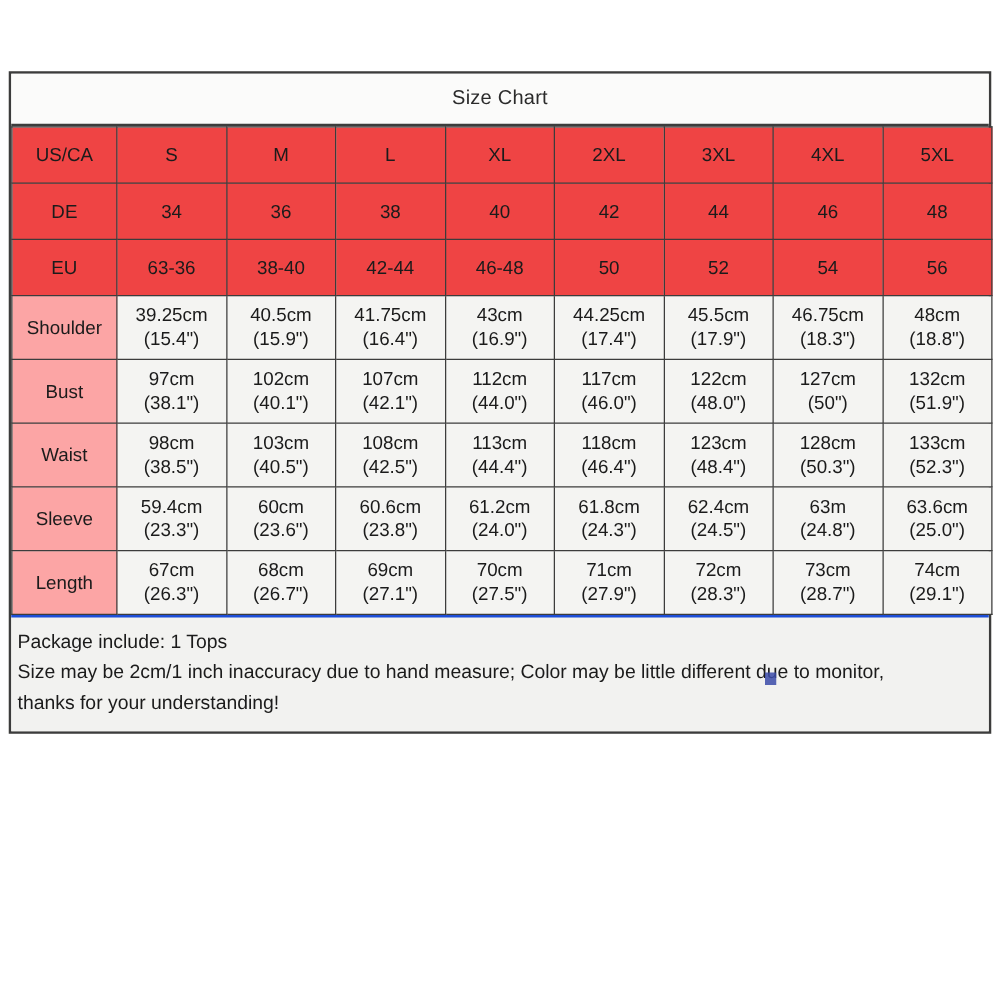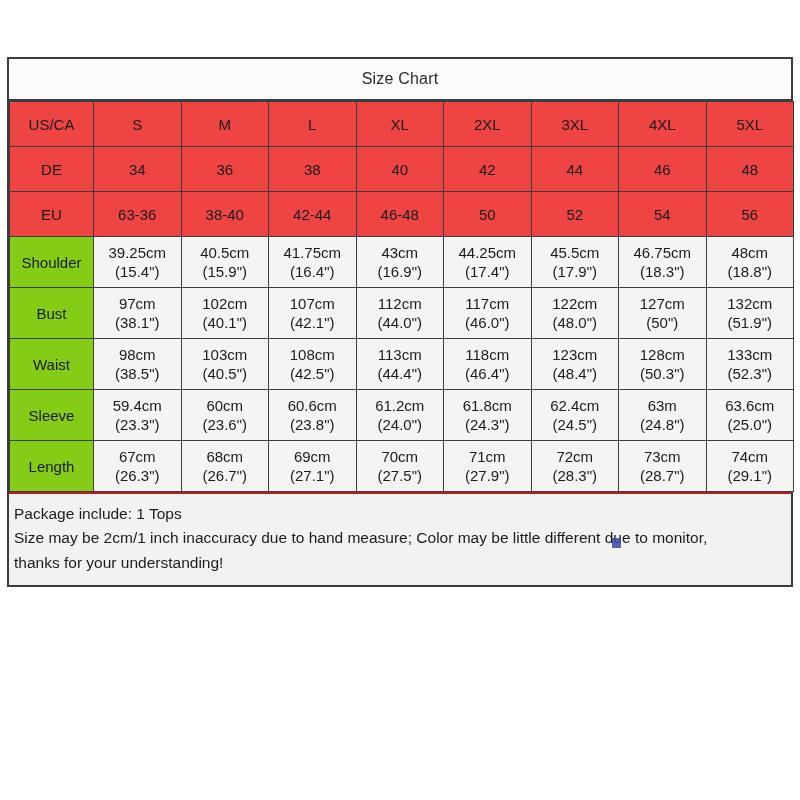--- a/index.html
+++ b/index.html
@@ -57,38 +57,38 @@
 
   td.hdr {
     background: #ef4444;
     height: 44px;
     font-size: 16px;
     color: #15201f;
   }
   td.hdr.lbl { font-size: 15px; }
 
   td.mlabel {
-    background: #84cc16;
+    background: #fca5a5;
     height: 50px;
     font-size: 15px;
     color: #15201f;
   }
   td.mval {
     background: #f4f4f2;
     height: 50px;
     line-height: 1.28;
     font-size: 14.5px;
   }
   td.mval .cm { display: block; }
   td.mval .inch { display: block; }
 
   
   .footer {
     background: #f2f2f0;
-    border-top: 2px solid #b91c1c;
+    border-top: 2px solid #1d4ed8;
     padding: 8px 0 10px 5px;
   }
   .footer p {
     margin: 0;
     font-size: 15.5px;
     line-height: 1.58;
     color: #1b1b1b;
     white-space: pre-wrap;
   }
   .footer p.wrapline {

